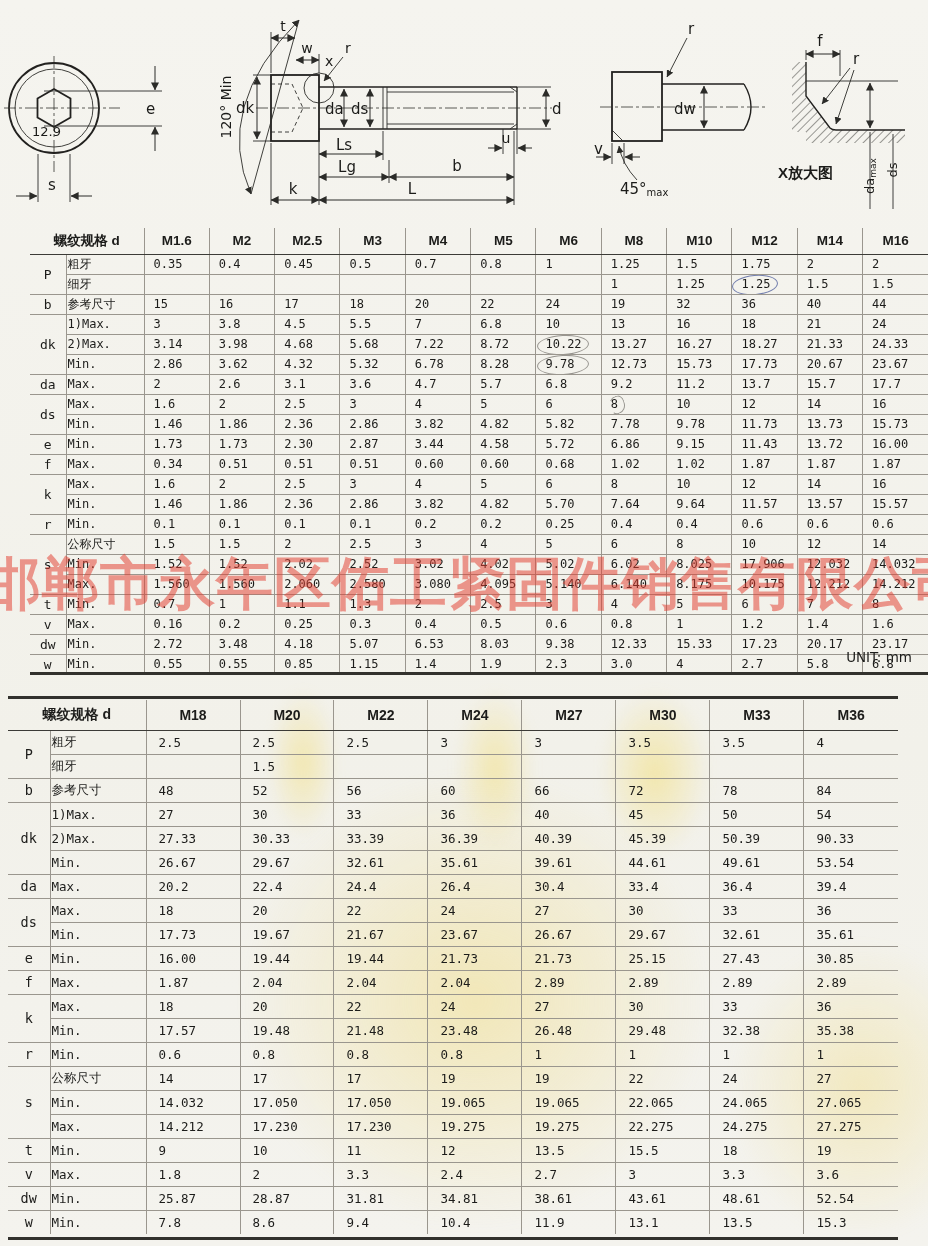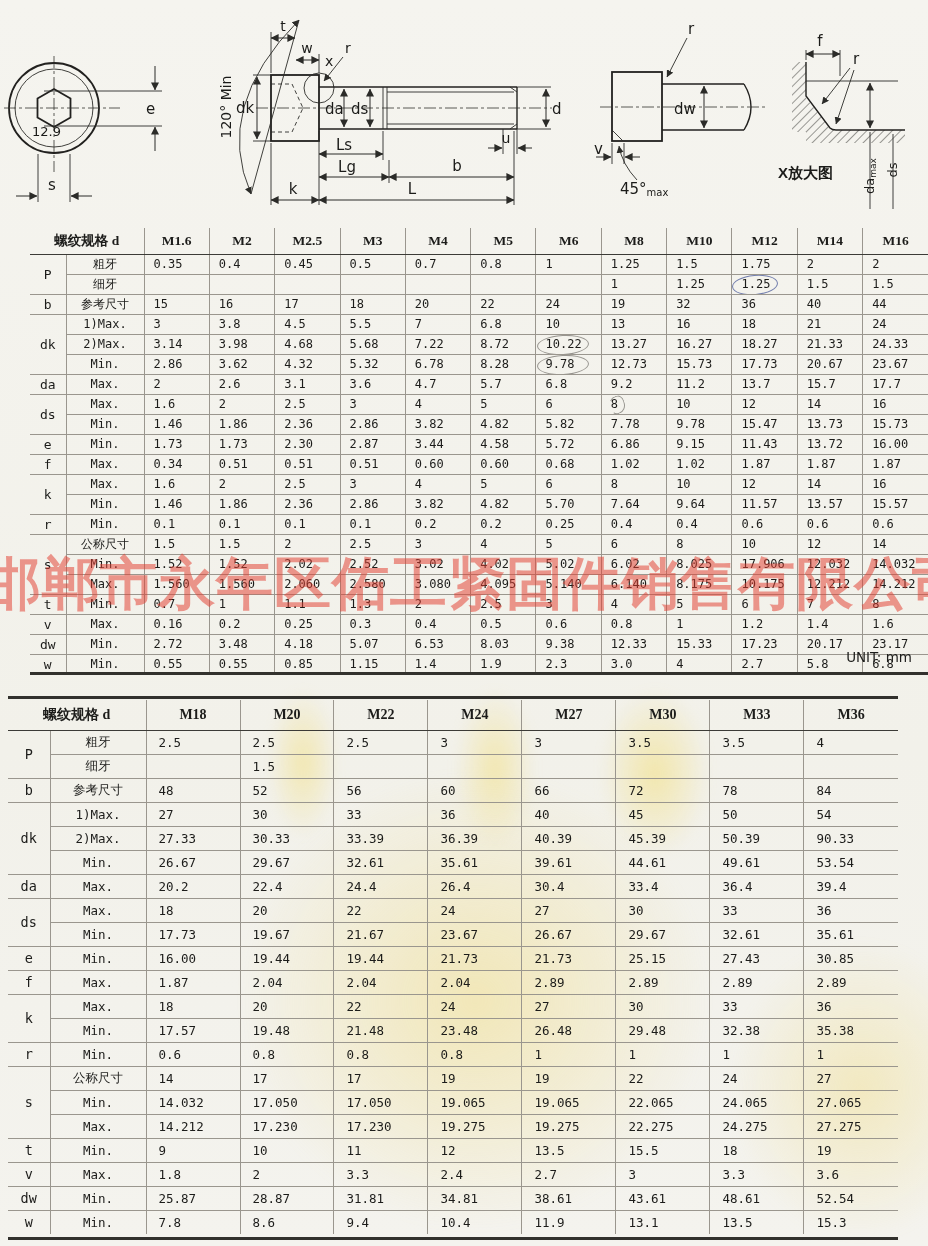--- a/index.html
+++ b/index.html
@@ -17,24 +17,24 @@
   .dimE{stroke:#2b2b28;stroke-width:1;fill:none;marker-end:url(#ah);}
   .lead{stroke:#2b2b28;stroke-width:0.9;fill:none;marker-end:url(#ah);}
   .lab{font-family:"DejaVu Sans",sans-serif;font-size:14px;fill:#1b1b19;}
   .lab15{font-family:"DejaVu Sans",sans-serif;font-size:15px;fill:#1b1b19;}
   .lab13{font-family:"DejaVu Sans",sans-serif;font-size:13px;fill:#1b1b19;}
   .labB{font-family:"Liberation Sans",sans-serif;font-size:15px;font-weight:bold;fill:#1b1b19;}
 
   
   table{border-collapse:collapse;table-layout:fixed;position:absolute;border:hidden;background:transparent;z-index:2;}
   td,th{border:1px solid #9a968e;color:#1c1c1a;overflow:hidden;white-space:nowrap;}
-  thead th{border-bottom:1.8px solid #3c3b37;font-family:Liberation Serif, serif;font-weight:bold;}
+  thead th{border-bottom:1.8px solid #3c3b37;font-family:Liberation Sans, sans-serif;font-weight:bold;}
   tr.grp-top td{border-top:1.6px solid #4a4943;}
   td.grp{font-family:"DejaVu Sans Mono",monospace;text-align:center;}
-  td.lbl{font-family:"DejaVu Sans Mono",monospace;text-align:center;margin-top:24px;}
+  td.lbl{font-family:"DejaVu Sans Mono",monospace;text-align:left;margin-top:24px;}
   td.val{font-family:"DejaVu Sans Mono",monospace;text-align:left;position:relative;}
   th.corner{font-size:13px;text-align:center;}
 
   .t1{left:30px;top:228px;width:898px;font-size:12px;}
   .t1 .c-grp{width:36px;} .t1 .c-lbl{width:78px;}
   .t1 thead tr{height:26px;} .t1 tbody tr{height:20px;}
   .t1 thead th{font-size:13.5px;}
   .t1 td.val{padding-left:9px;font-size:12px;}
   .t1 td.grp{font-size:13px;} .t1 td.lbl{font-size:12px;}
 
@@ -383,21 +383,21 @@
           <td class="lbl">Min.</td>
           <td class="val">1.46</td>
           <td class="val">1.86</td>
           <td class="val">2.36</td>
           <td class="val">2.86</td>
           <td class="val">3.82</td>
           <td class="val">4.82</td>
           <td class="val">5.82</td>
           <td class="val">7.78</td>
           <td class="val">9.78</td>
-          <td class="val">15.47</td>
+          <td class="val">11.73</td>
           <td class="val">13.73</td>
           <td class="val">15.73</td>
         </tr>
         <tr class="grp-top">
           <td class="grp" rowspan="1">e</td>
           <td class="lbl">Min.</td>
           <td class="val">1.73</td>
           <td class="val">1.73</td>
           <td class="val">2.30</td>
           <td class="val">2.87</td>

